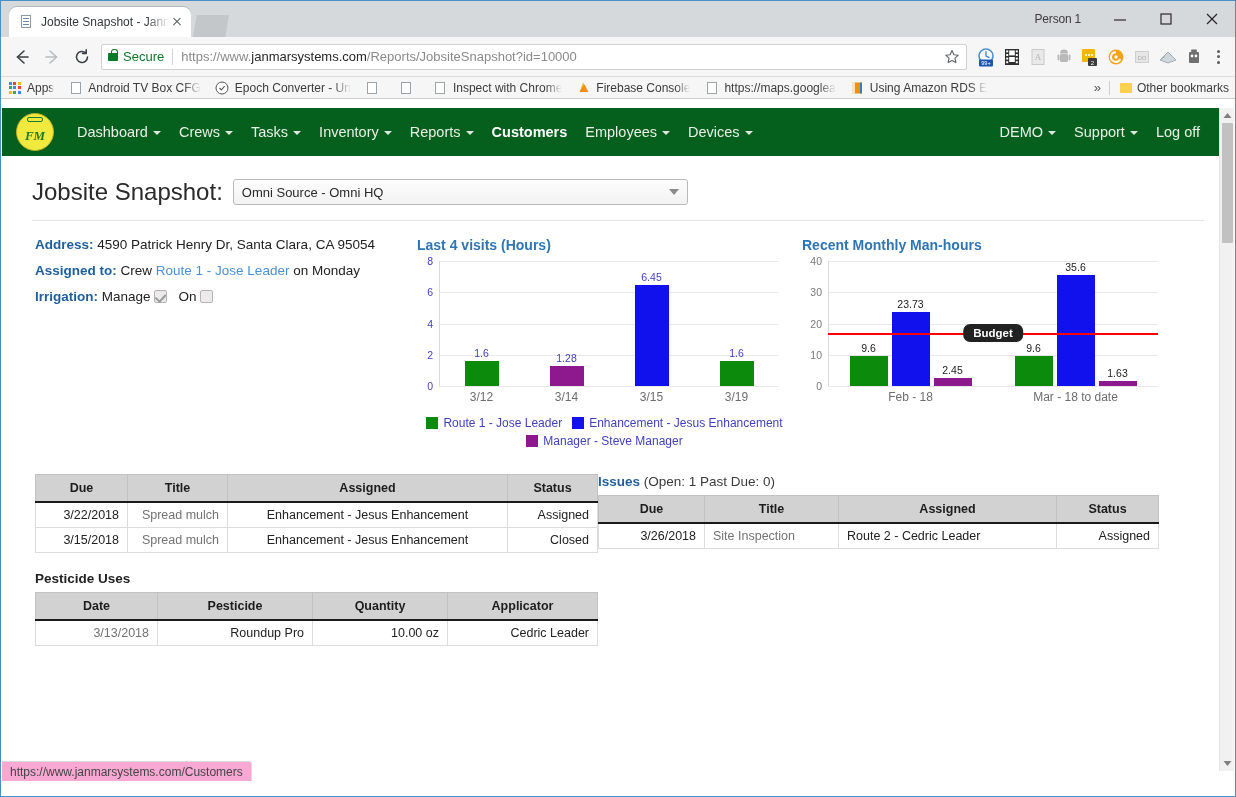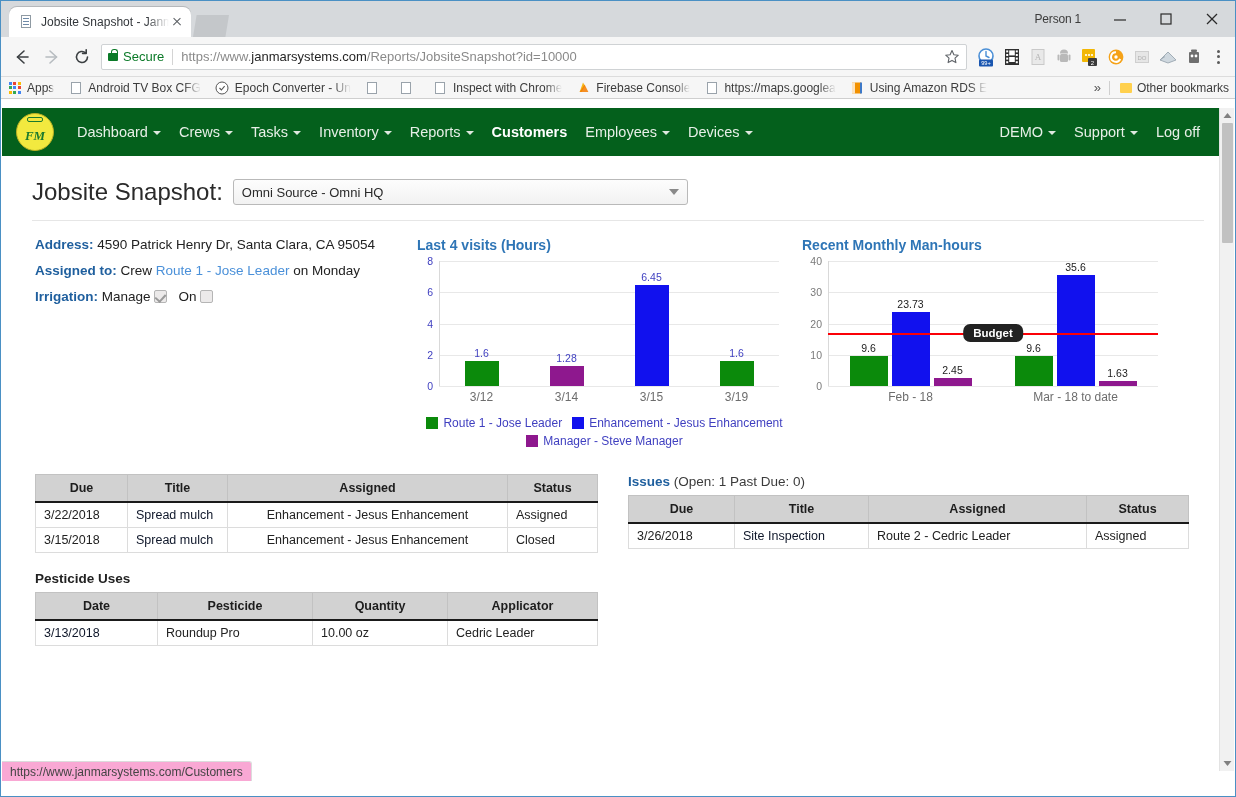--- a/index.html
+++ b/index.html
@@ -198,23 +198,23 @@
   .tbl-title .plain{color:#3b3b3b;}
   table{border-collapse:collapse;font-size:12.5px;}
   thead th{
     background:#d2d2d2;color:#1d1d1d;font-weight:bold;
     padding:6px 8px;border:1px solid #c2c2c2;border-bottom:2px solid #1a1a1a;
     text-align:center;white-space:nowrap;
   }
   tbody td{
     padding:5px 8px;border:1px solid #dcdcdc;color:#222;background:#fff;white-space:nowrap;
   }
-  .ta-r{}
+  .ta-r{text-align:right;}
   .ta-l{text-align:left;}
-  td a, .celllink{color:#0f172a;text-decoration:none;}
+  td a, .celllink{color:#737373;text-decoration:none;}
 
   
   .statusbar{
     position:absolute;left:1px;bottom:15px;height:20px;
     background:#f9a8d4;border:1px solid #dcdcdc;border-left:none;border-bottom:none;
     border-top-right-radius:3px;
     display:flex;align-items:center;padding:0 8px;
     font-size:12px;color:#444;
   }
 </style>
@@ -630,21 +630,21 @@
               <tr>
                 <td class="ta-r">3/15/2018</td>
                 <td class="ta-r celllink">Spread mulch</td>
                 <td style="text-align:center">Enhancement - Jesus Enhancement</td>
                 <td class="ta-r">Closed</td>
               </tr>
             </tbody>
           </table>
         </div>
 
-        <div class="tbl-wrap" style="margin-left:30px;">
+        <div class="tbl-wrap" style="">
           <div class="tbl-title">
             <b>Issues</b>
             <span class="plain">(Open: 1  Past Due: 0)</span>
           </div>
           <table>
             <thead>
               <tr>
                 <th style="width:106px">Due</th>
                 <th style="width:134px">Title</th>
                 <th style="width:218px">Assigned</th>

